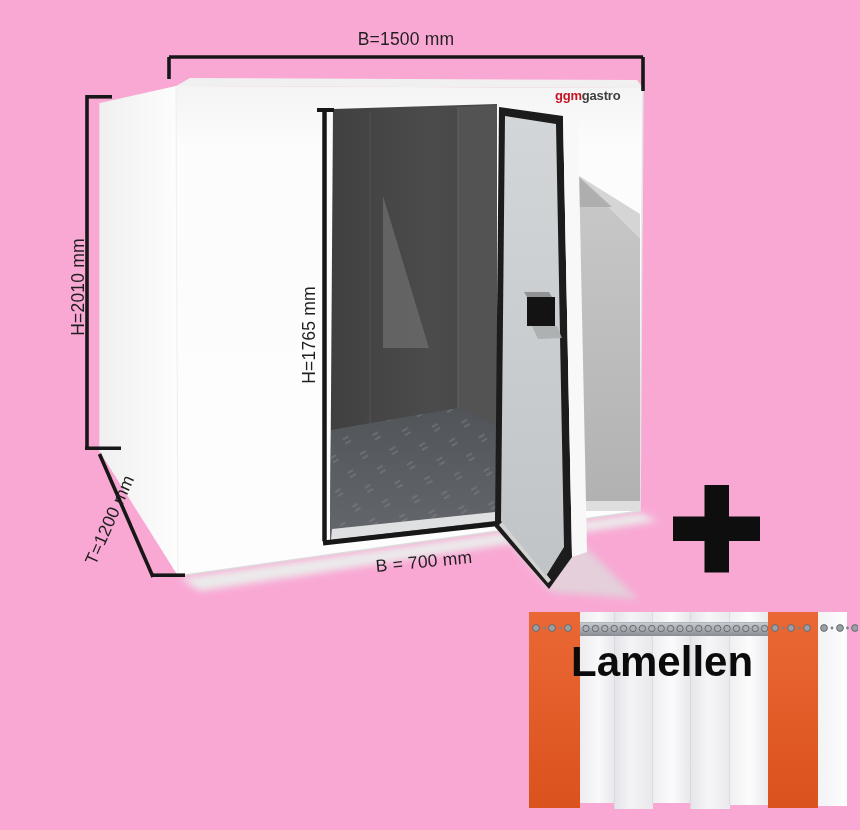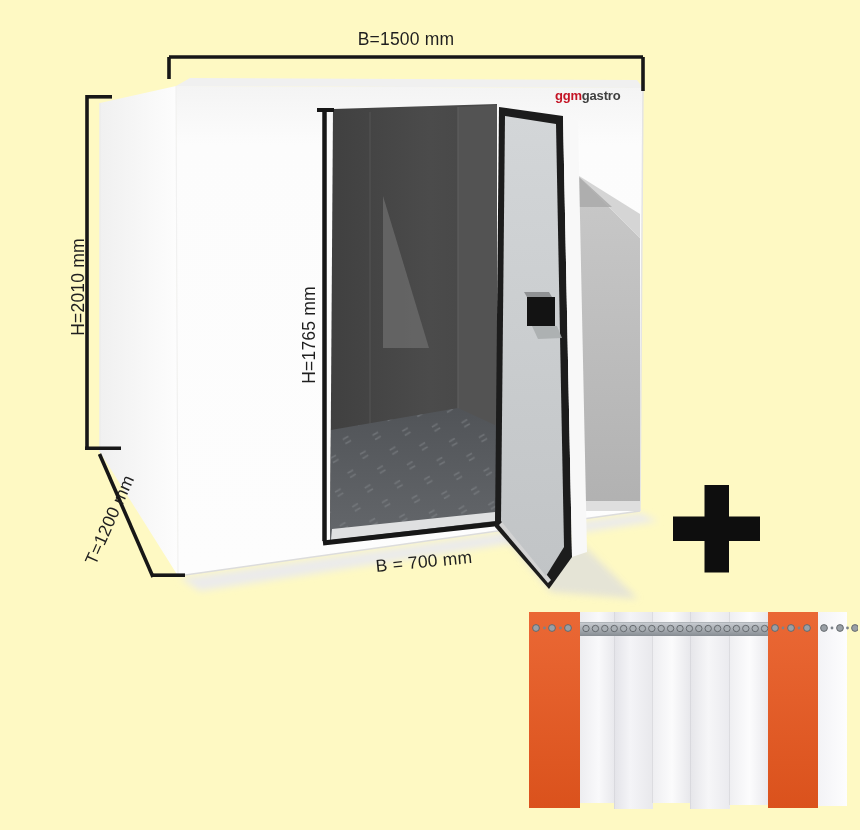--- a/index.html
+++ b/index.html
@@ -1,16 +1,16 @@
 <!DOCTYPE html>
 <html style="--orange: #e8571e; --logo-red: #c41425; --logo-dark: #3f3f3f; --dim-text: #1f1f1f; --frame-black: #171717;"><head>
 <meta charset="utf-8">
 <style>
   html,body{margin:0;padding:0;background:#fff;}
-  .stage{position:relative;width:860px;height:830px;background:#fef9c3;overflow:hidden;
+  .stage{position:relative;width:860px;height:830px;background:#f9a8d4;overflow:hidden;
          font-family:"Liberation Sans",sans-serif;}
   .scene-svg{position:absolute;left:0;top:0;}
 
   
   .dim-label{position:absolute;font-size:17.5px;color:var(--dim-text,#1f1f1f);
              white-space:nowrap;transform:translate(-50%,-50%);letter-spacing:.2px;}
   .rot-90{transform:translate(-50%,-50%) rotate(-90deg);}
   .rot-66{transform:translate(-50%,-50%) rotate(-66deg);}
   .rot-5{transform:translate(-50%,-50%) rotate(-5.5deg);}
 
@@ -216,15 +216,16 @@
         <g fill="#9aa0a6" stroke="#5f6368" stroke-width=".9">
           <circle cx="295" cy="16" r="3.4"></circle>
             <circle cx="311" cy="16" r="3.4"></circle>
             <circle cx="326" cy="16" r="3.4"></circle>
         </g>
         <circle cx="303" cy="16" r="1.4" fill="#7d838a"></circle>
         <circle cx="318.5" cy="16" r="1.4" fill="#7d838a"></circle>
       </g>
     </svg>
 
+    <div class="addon-title">Lamellen</div>
   </div>
 
 </div>
 
 </body></html>

